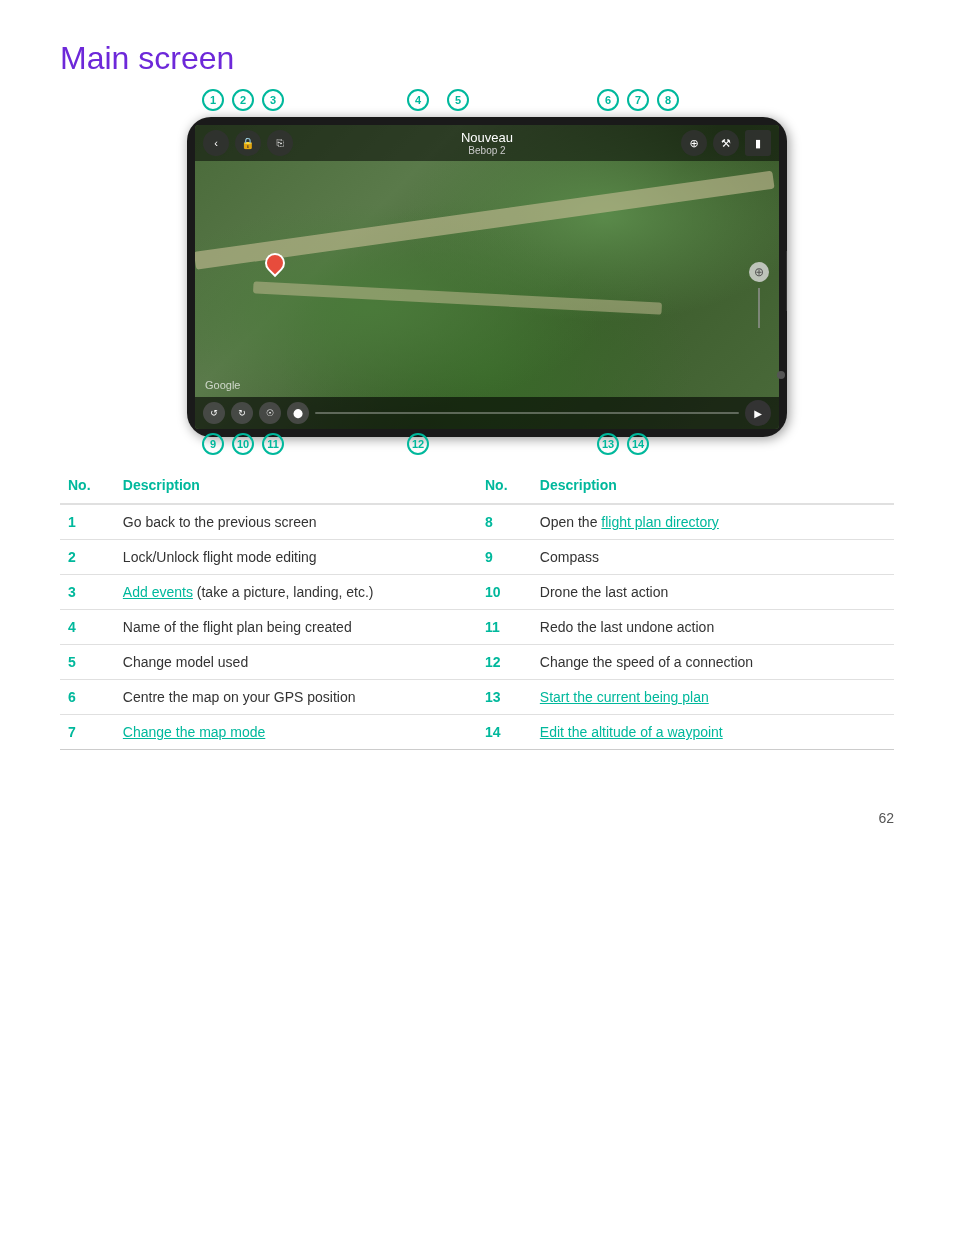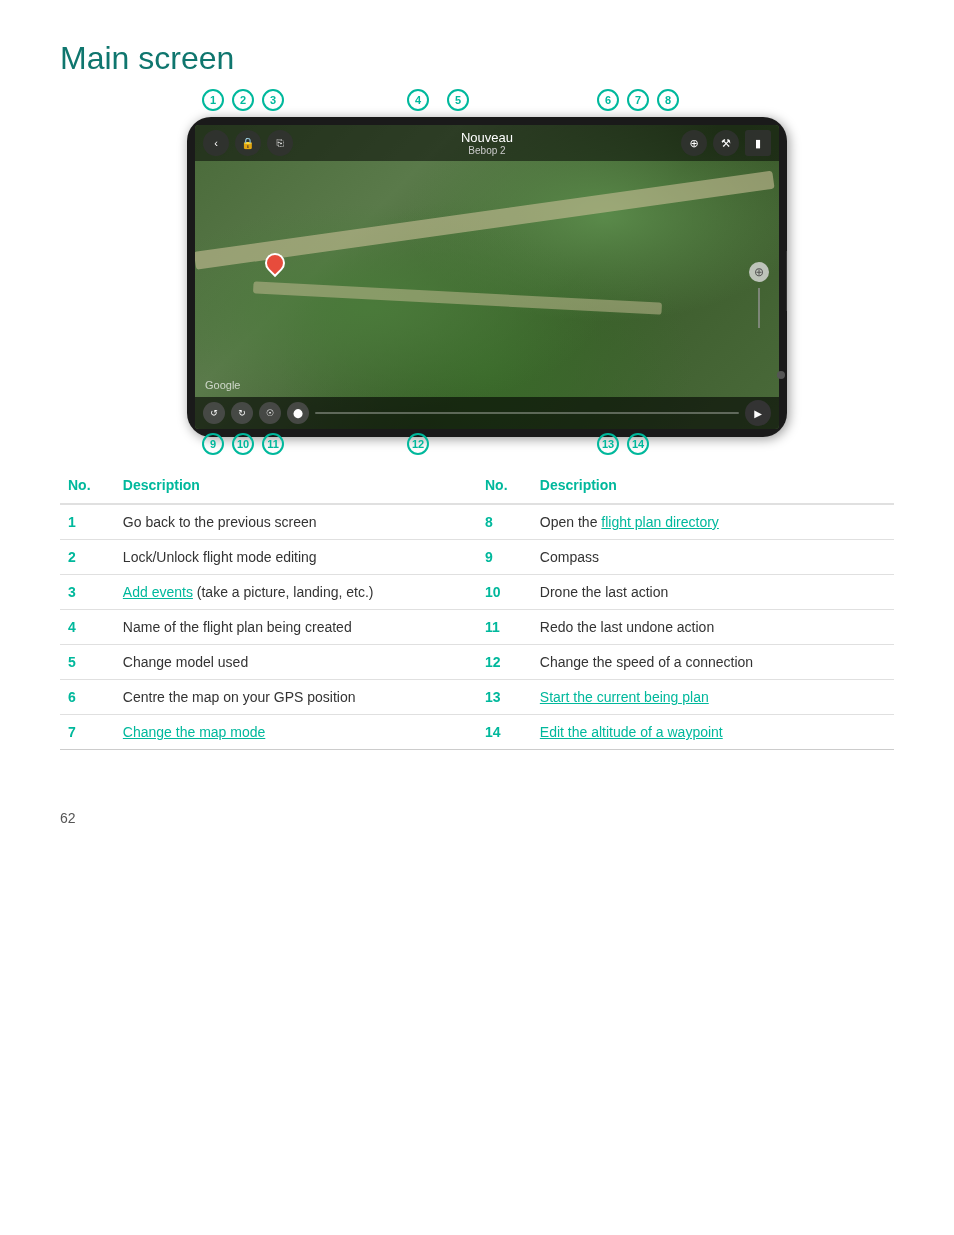--- a/index.html
+++ b/index.html
@@ -8,21 +8,21 @@
       font-family: Arial, sans-serif;
       width: 954px;
       min-height: 1235px;
       padding: 40px 60px;
       color: #333;
     }
 
     h1 {
       font-size: 32px;
       font-weight: 300;
-      color: #0f766e;
+      color: #6d28d9;
       margin-bottom: 30px;
     }
 
     
     .device-container {
       display: flex;
       justify-content: center;
       margin-bottom: 30px;
       position: relative;
     }
@@ -307,21 +307,21 @@
     }
 
     a {
       color: #00b89c;
       text-decoration: underline;
       margin-top: 29px;
     }
 
     
     .page-number {
-      text-align: left;
+      text-align: right;
       margin-top: 60px;
       font-size: 14px;
       color: #555;
     }
   </style>
 </head>
 <body>
 
 <h1>Main screen</h1>
 

